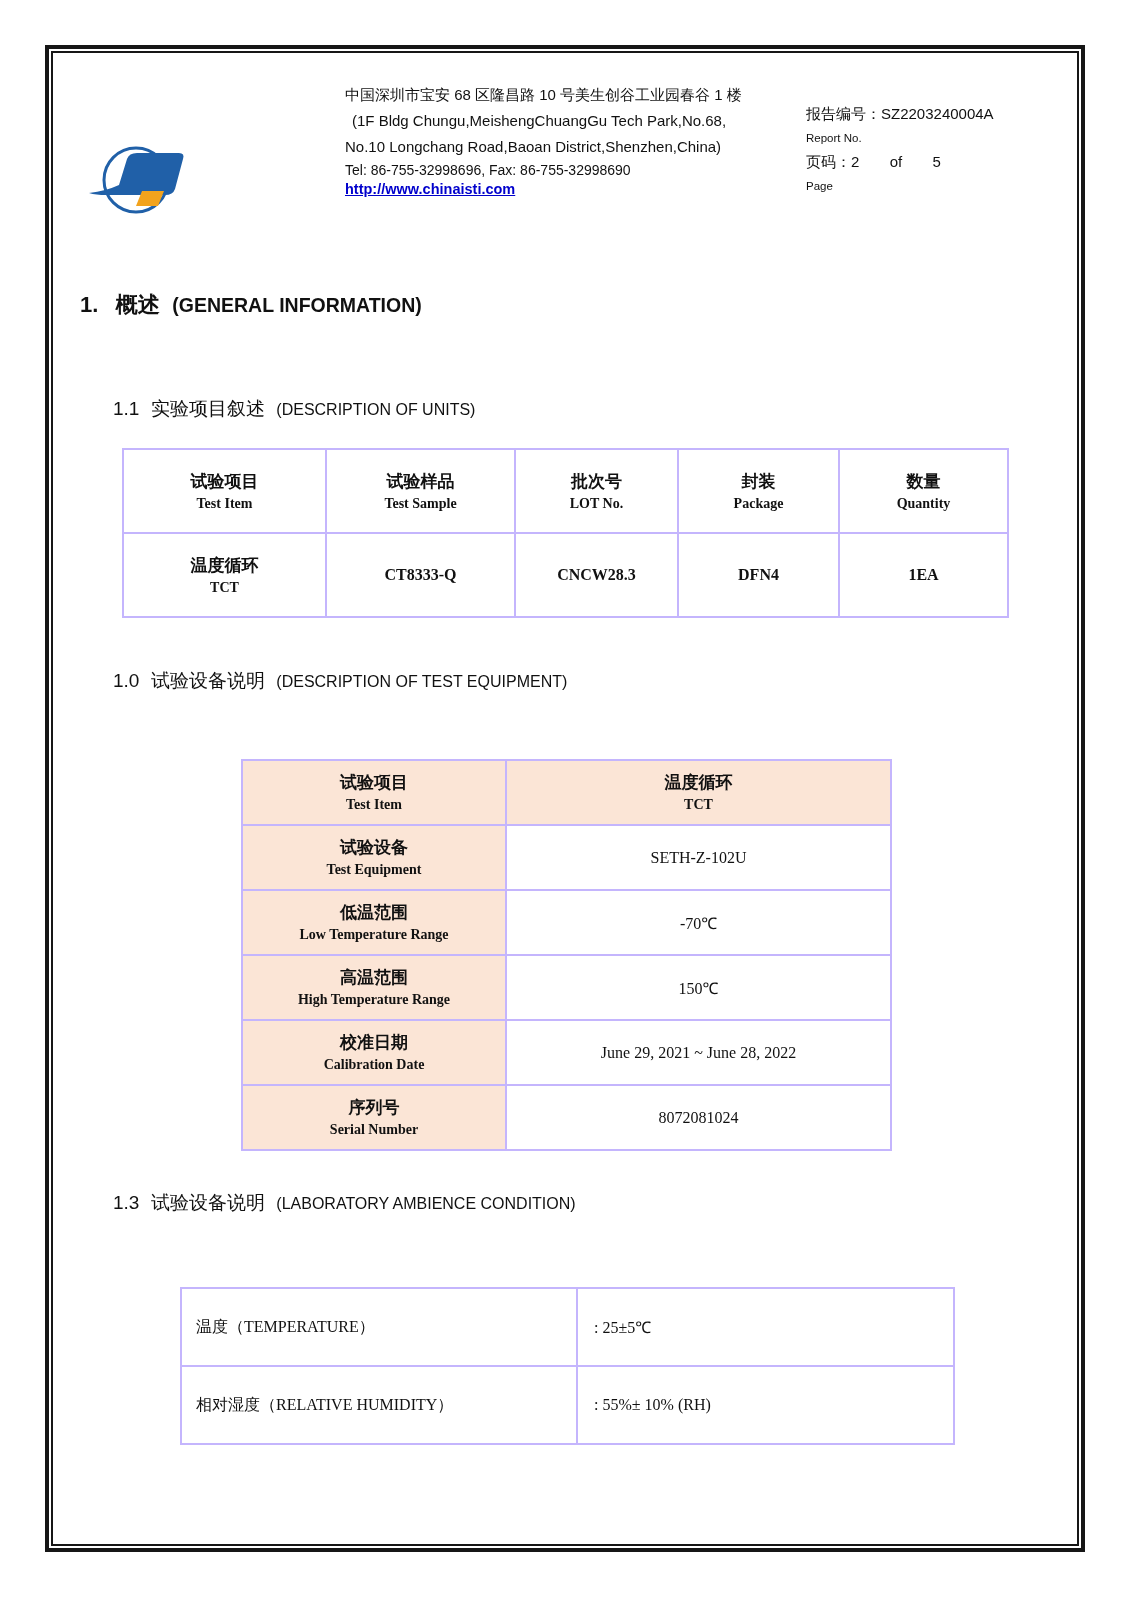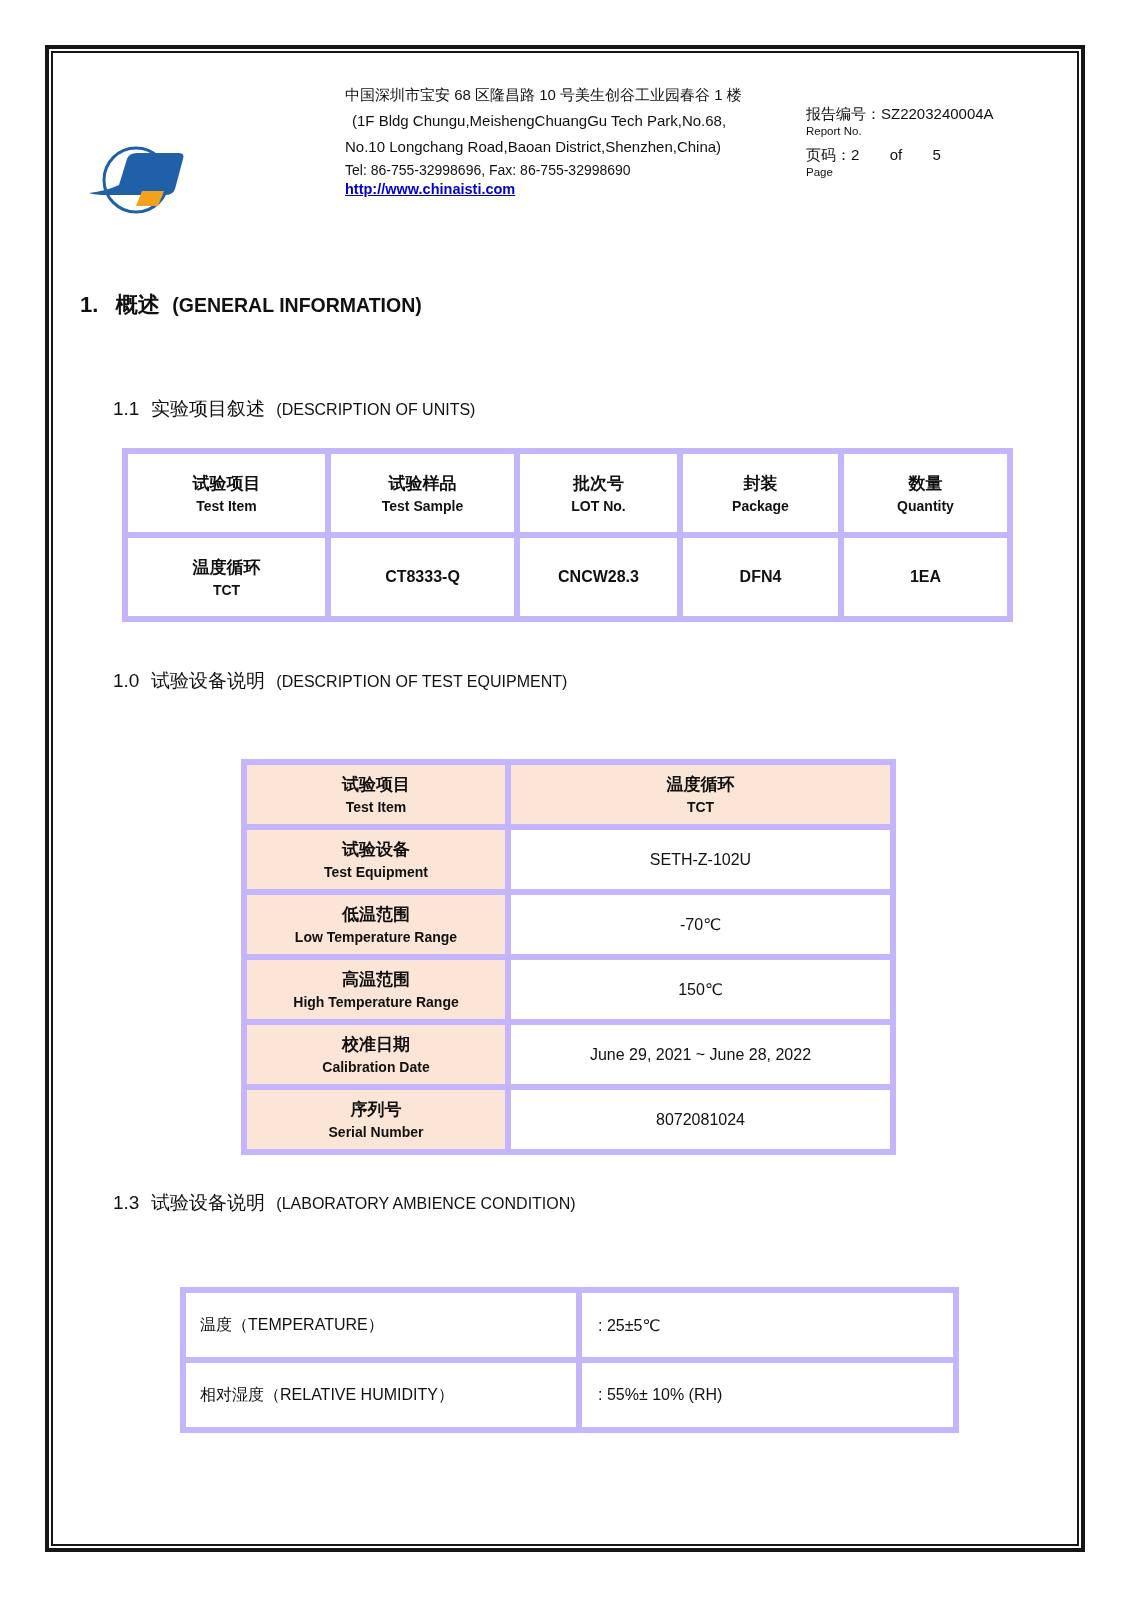--- a/index.html
+++ b/index.html
@@ -32,61 +32,61 @@
   .head-text{position:absolute;left:345px;top:82px;width:658px;}
   .company{font-weight:bold;font-size:15px;line-height:26px;}
   .hline{font-size:15px;line-height:26px;}
   .indent{padding-left:7px;}
   .tline{font-size:14px;line-height:19px;margin-top:1px;}
   .weblink{display:inline-block;font-size:14.5px;line-height:19px;font-weight:bold;color:var(--link-blue);text-decoration:underline;text-align:right;}
 
   
   .report-info{position:absolute;left:806px;top:104px;width:240px;}
   .ri-row{display:flex;align-items:baseline;font-size:15px;line-height:20px;white-space:nowrap;}
-  .ri-en{font-size:11.5px;line-height:13px;margin:1px 0 7px;}
+  .ri-en{font-size:11.5px;line-height:13px;margin:8px 0 7px;}
   .page-row span{margin-right:0;}
   .pr-zh{margin-right:22px;}
   .pr-colon{margin-right:24px;}
   .pageval{word-spacing:11px;white-space:pre;}
 
   
   .h1{position:absolute;left:80px;top:290px;font-weight:bold;white-space:nowrap;}
   .h1 .num{font-size:22px;}
   .h1 .zh{font-size:22px;margin-left:13px;}
   .h1 .en{font-size:19.5px;margin-left:8px;}
   .h2{position:absolute;font-weight:normal;white-space:nowrap;}
   .h2 .num{font-size:19px;}
   .h2 .zh{font-size:19px;margin-left:7px;}
   .h2 .en{font-size:16px;margin-left:7px;}
   #h-units{left:113px;top:396px;}
   #h-equipment{left:113px;top:668px;}
   #h-ambience{left:113px;top:1190px;}
 
   
   table{border-collapse:collapse;table-layout:fixed;}
-  td,th{border:6px solid #c4b5fd;text-align:center;vertical-align:middle;padding:0;font-weight:normal;}
+  td,th{border:2px solid #c4b5fd;text-align:center;vertical-align:middle;padding:0;font-weight:normal;font-family:Liberation Serif, serif;}
   .cellzh{display:block;font-size:17px;font-weight:bold;line-height:25px;}
   .cellen{display:block;font-size:14px;font-weight:bold;line-height:20px;}
 
   
   #units-table{position:absolute;left:122px;top:448px;width:885px;}
   #units-table tr{height:84px;}
   #units-table .val{font-size:16px;font-weight:bold;}
   .uc1{width:203px;} .uc2{width:189px;} .uc3{width:163px;} .uc4{width:161px;} .uc5{width:169px;}
 
   
   #equipment-table{position:absolute;left:241px;top:759px;width:649px;}
   #equipment-table tr{height:65px;}
   .peach{background:var(--table-peach);}
   #equipment-table .eval{font-size:16px;}
   .ec1{width:264px;} .ec2{width:385px;}
 
   
   #ambience-table{position:absolute;left:180px;top:1287px;width:773px;}
-  #ambience-table tr{height:70px;}
+  #ambience-table tr{height:78px;}
   #ambience-table td{text-align:left;font-size:16px;}
   #ambience-table .lbl{padding-left:14px;}
   #ambience-table .amb-val{padding-left:16px;}
   .ac1{width:396px;} .ac2{width:377px;}
 </style>
 </head>
 <body>
 
 <div class="page">
 

